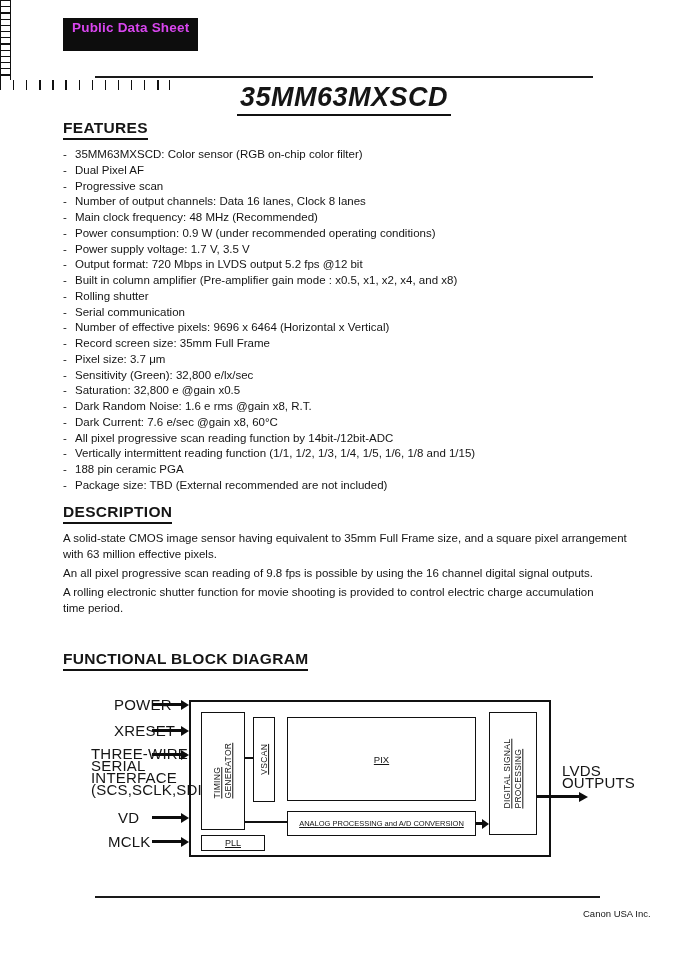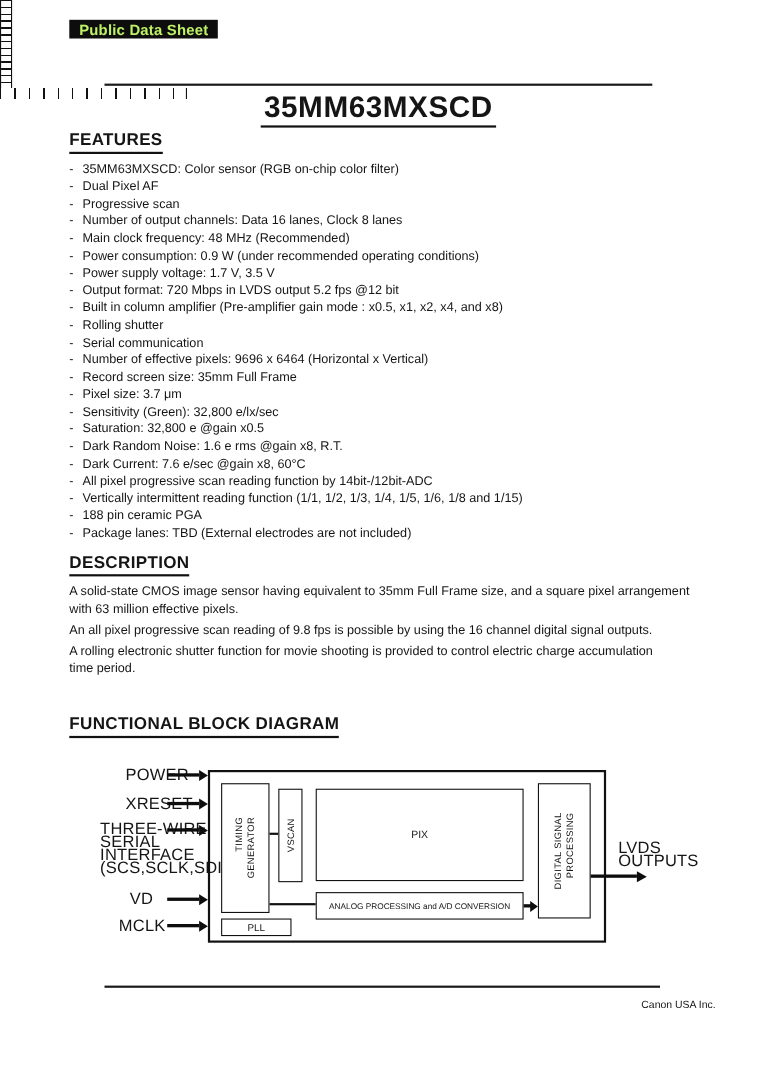--- a/index.html
+++ b/index.html
@@ -6,25 +6,25 @@
   html,body { background:#e8e8e8; }
   .page {
     position:relative; width:690px; height:978px; background:#ffffff;
     font-family:"Liberation Sans", sans-serif; color:#151515; overflow:hidden;
     margin:0 auto;
   }
   .abs { position:absolute; }
 
   
   .badge {
-    left:63px; top:18px; background:#0d0d0d; color:#bef264;
-    font-size:13.5px; font-weight:bold; padding:2px 9px 0 9px; letter-spacing:0.2px;
+    left:63px; top:18px; background:#0d0d0d; color:#d946ef;
+    font-size:13.5px; font-weight:bold; padding:2px 9px 16px 9px; letter-spacing:0.2px;
   }
   .top-rule { left:95px; top:76px; width:498px; height:1.5px; background:#1a1a1a; }
-  .title-wrap { left:95px; top:83px; width:498px; text-align:center; }
+  .title-wrap { left:95px; top:83px; width:498px; text-align:center;font-style:italic; }
   .title-text {
     display:inline-block; font-size:27px; font-weight:bold; letter-spacing:0.5px;
     border-bottom:2.5px solid #111; padding:0 3px 1px 3px; line-height:1.1;
   }
 
   
   .sec-h {
     font-size:15.5px; font-weight:bold; letter-spacing:0.3px;
     border-bottom:2px solid #111; padding-bottom:1px; display:inline-block;
   }
@@ -43,21 +43,21 @@
   .desc .pstart { margin-top:3px; }
 
   
   .foot-rule { left:95px; top:896px; width:505px; height:1.5px; background:#1a1a1a; }
   .foot-text { left:583px; top:908px; font-size:9.5px; }
 
   
   .dg { font-size:9px; }
   .box { position:absolute; border:1.5px solid #111; background:#fff; }
   .outer { left:189px; top:700px; width:362px; height:157px; border-width:2.5px; background:transparent; }
-  .blk { display:flex; align-items:center; justify-content:center; text-align:right; }
+  .blk { display:flex; align-items:center; justify-content:center; text-align:left;text-decoration:underline; }
   .vtext { flex:none; transform:rotate(-90deg); white-space:pre-line; line-height:1.25; letter-spacing:0.3px; }
   .timing { left:201px; top:712px; width:44px; height:118px; font-size:8.5px; }
   .pll    { left:201px; top:835px; width:64px; height:16px; font-size:9px; }
   .vscan  { left:253px; top:717px; width:22px; height:85px; font-size:8.5px; }
   .pix    { left:287px; top:717px; width:189px; height:84px; font-size:9.5px; }
   .analog { left:287px; top:811px; width:189px; height:25px; font-size:7.5px; }
   .dsp    { left:489px; top:712px; width:48px; height:123px; font-size:8.5px; }
 
   .ladder {
     left:276px; top:719px; width:11px; height:80px;
@@ -171,21 +171,21 @@
     <li>
         <span class="dash">-</span>
         <span>Vertically intermittent reading function (1/1, 1/2, 1/3, 1/4, 1/5, 1/6, 1/8 and 1/15)</span>
       </li>
     <li>
         <span class="dash">-</span>
         <span>188 pin ceramic PGA</span>
       </li>
     <li>
         <span class="dash">-</span>
-        <span>Package lanes: TBD (External electrodes are not included)</span>
+        <span>Package size: TBD (External recommended are not included)</span>
       </li>
   </ul>
 
   <div class="abs sec-h h-desc">DESCRIPTION</div>
   <div class="abs desc">
     <div class="dline">A solid-state CMOS image sensor having equivalent to 35mm Full Frame size, and a square pixel arrangement</div>
     <div class="dline">with 63 million effective pixels.</div>
     <div class="dline pstart">An all pixel progressive scan reading of 9.8 fps is possible by using the 16 channel digital signal outputs.</div>
     <div class="dline pstart">A rolling electronic shutter function for movie shooting is provided to control electric charge accumulation</div>
     <div class="dline">time period.</div>

